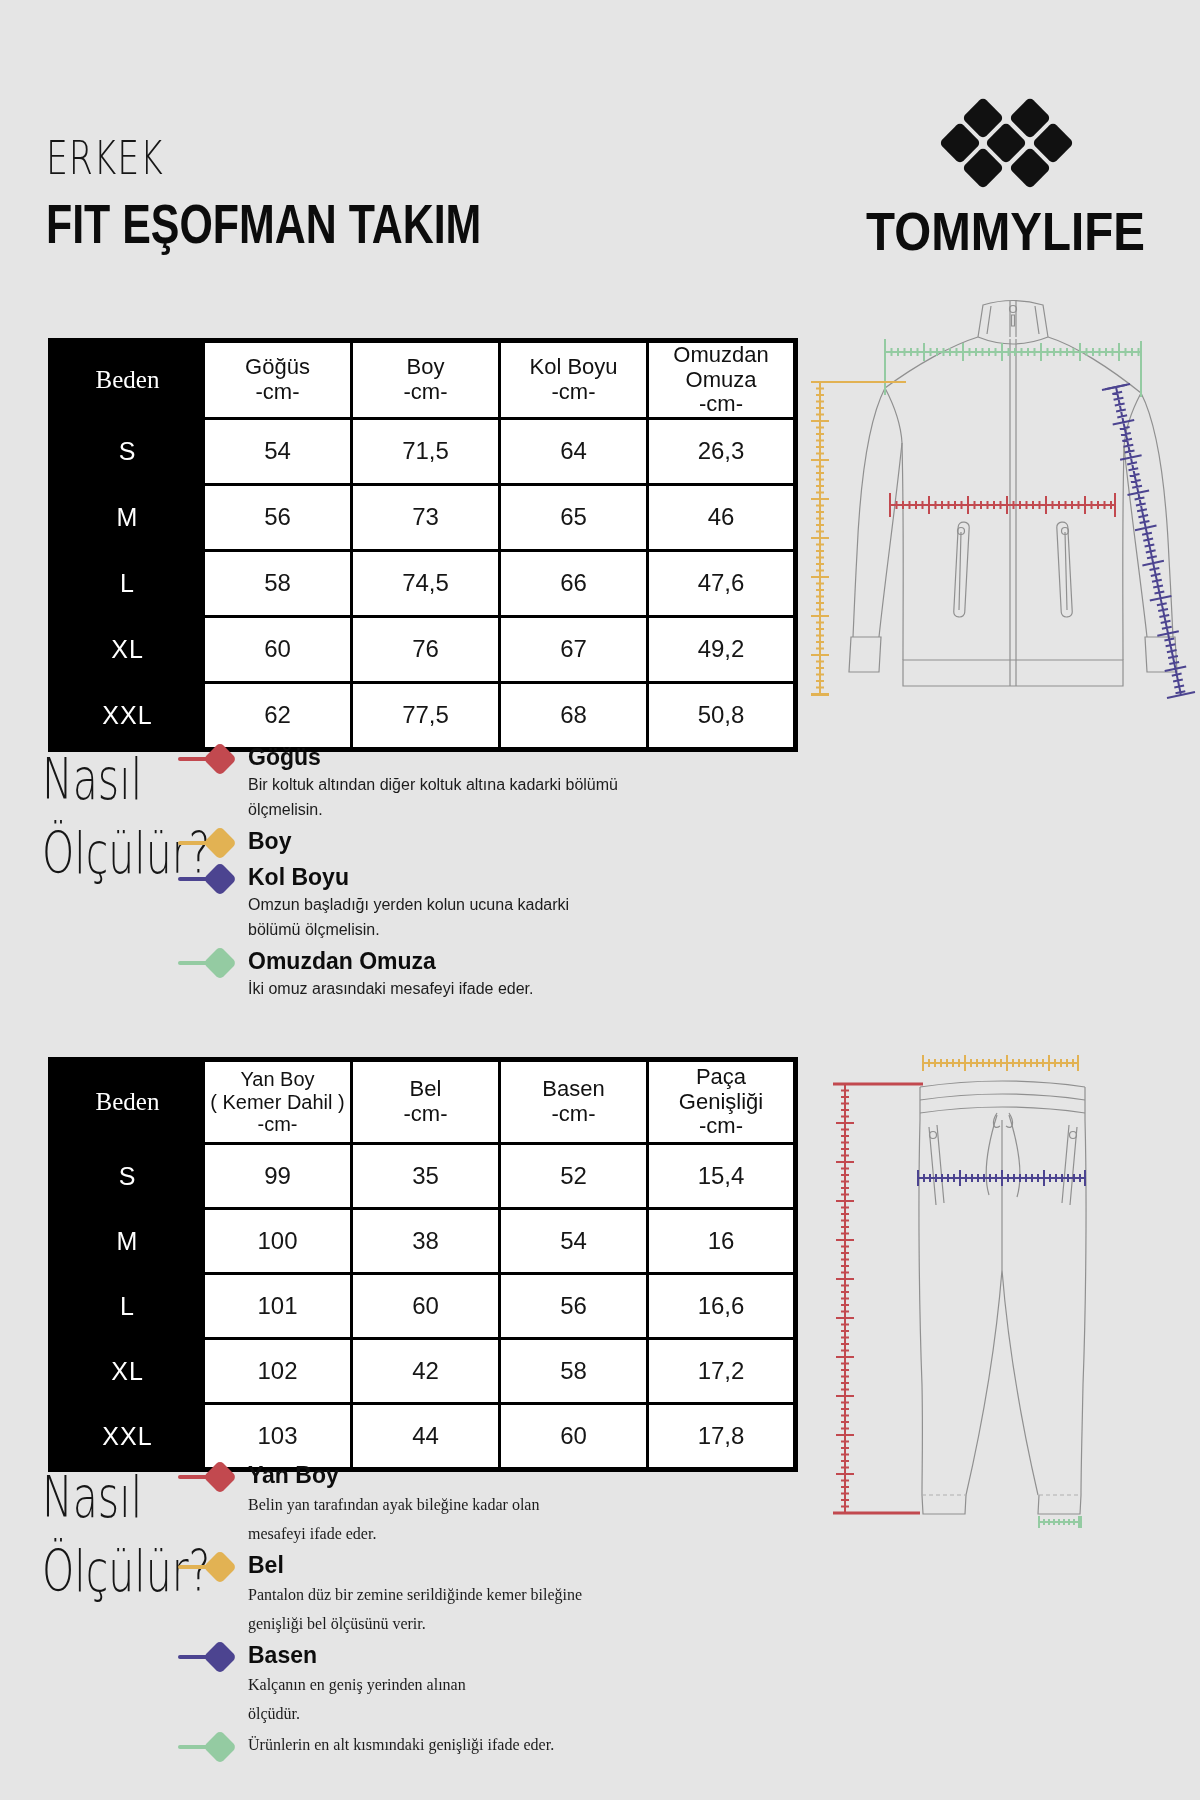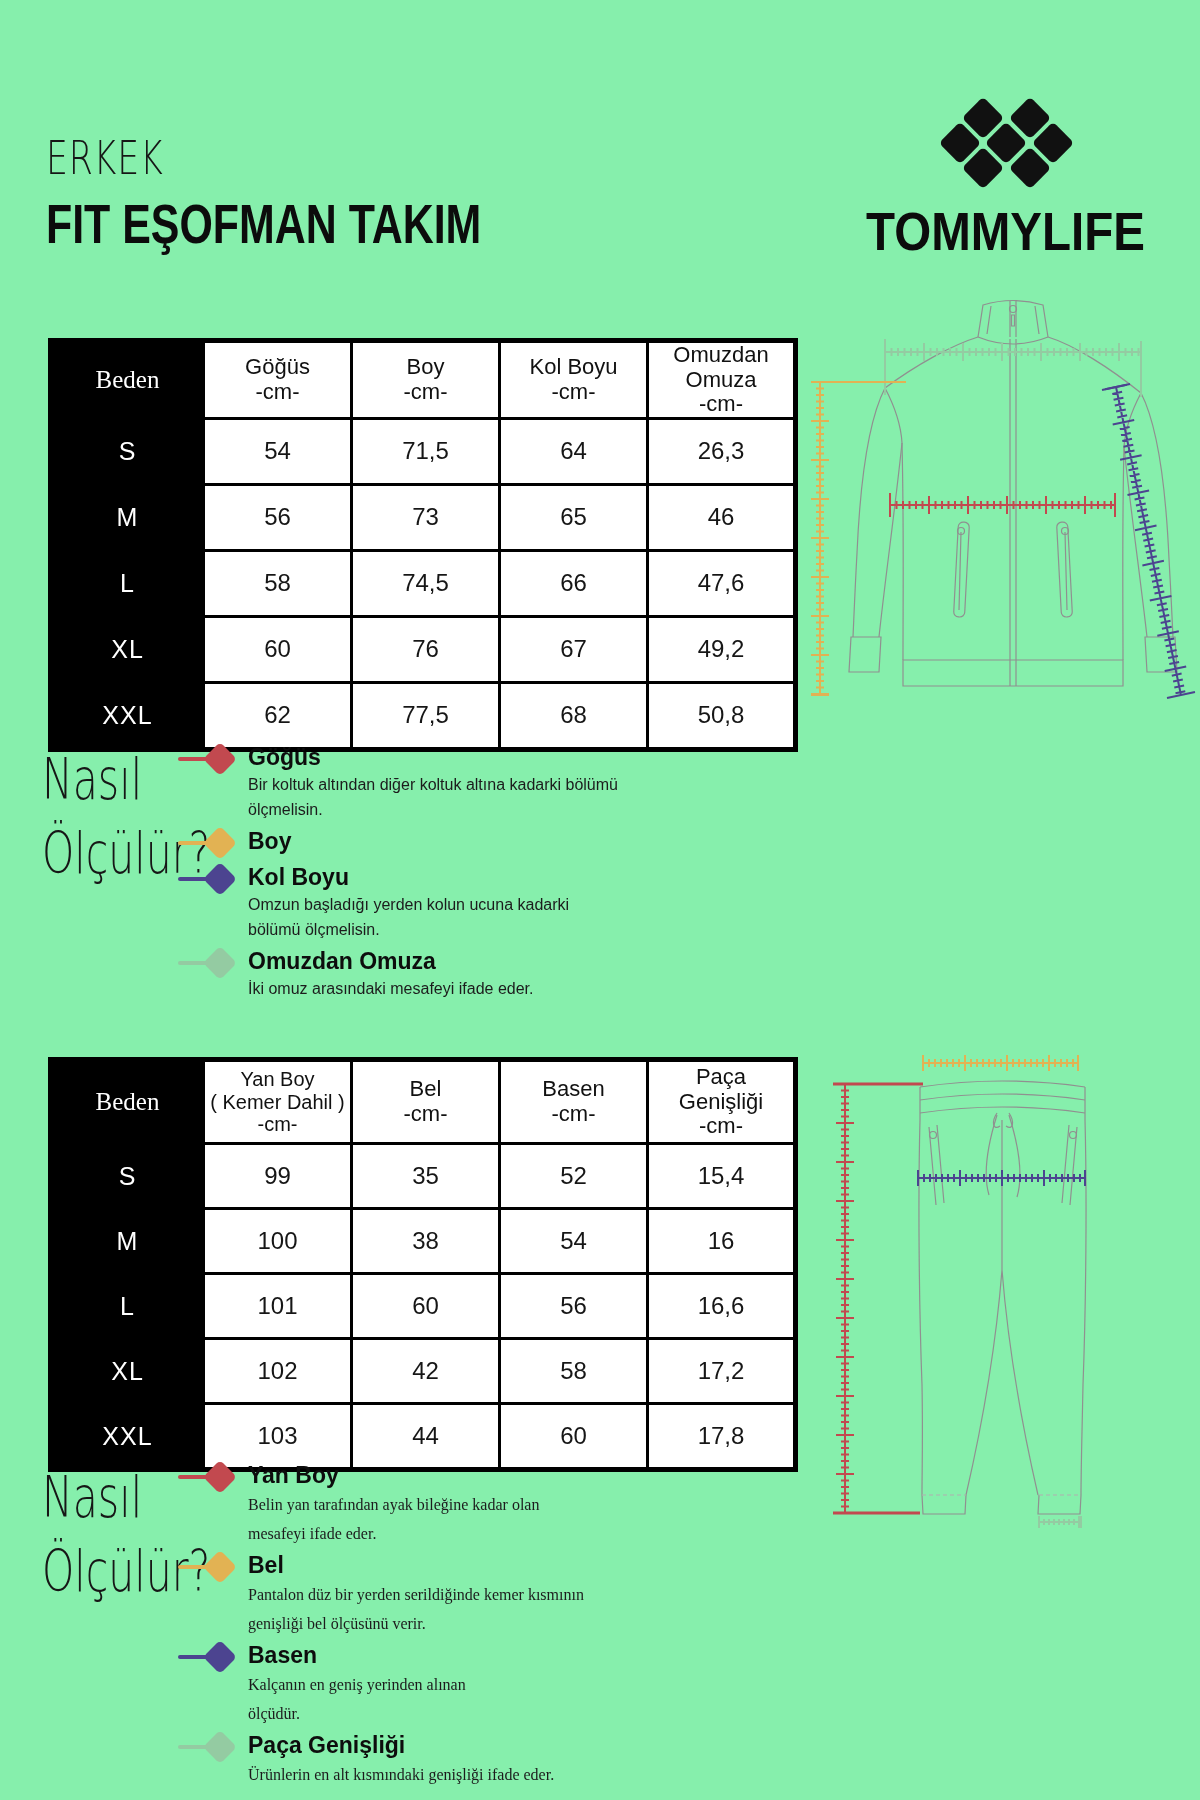--- a/index.html
+++ b/index.html
@@ -1,16 +1,16 @@
 <!DOCTYPE html>
 <html><head>
 <meta charset="utf-8">
 <style>
   html,body{margin:0;padding:0;background:#fff;}
-  .page{position:relative;width:1200px;height:1800px;background:#86efac;overflow:hidden;
+  .page{position:relative;width:1200px;height:1800px;background:#e5e5e5;overflow:hidden;
         font-family:"Liberation Sans",sans-serif;color:#111;}
 
   
   .subtitle{position:absolute;left:46px;top:130px;font-size:47px;font-weight:200;
             font-family:"DejaVu Sans","Liberation Sans",sans-serif;
             letter-spacing:1px;transform:scaleX(.74);transform-origin:left top;color:#161616;}
   .main-title{position:absolute;left:46px;top:192px;font-size:55px;font-weight:800;
             letter-spacing:0;transform:scaleX(.78);transform-origin:left top;color:#0c0c0c;
             white-space:nowrap;}
   .brand-logo{position:absolute;left:928px;top:88px;}
@@ -351,40 +351,39 @@
 mesafeyi ifade eder.</div>
       </span>
     </div>
     <div class="legend-item">
       <span class="legend-marker">
         <span class="legend-line" style="background: rgb(226, 178, 83);"></span>
         <span class="legend-diamond" style="background: rgb(226, 178, 83);"></span>
       </span>
       <span class="legend-text">
         <div class="legend-label">Bel</div>
-        <div class="legend-desc">Pantalon düz bir yerden serildiğinde kemer kısmının
+        <div class="legend-desc">Pantalon düz bir zemine serildiğinde kemer bileğine
 genişliği bel ölçüsünü verir.</div>
       </span>
     </div>
     <div class="legend-item">
       <span class="legend-marker">
         <span class="legend-line" style="background: rgb(76, 68, 144);"></span>
         <span class="legend-diamond" style="background: rgb(76, 68, 144);"></span>
       </span>
       <span class="legend-text">
         <div class="legend-label">Basen</div>
         <div class="legend-desc">Kalçanın en geniş yerinden alınan
 ölçüdür.</div>
       </span>
     </div>
     <div class="legend-item">
       <span class="legend-marker">
         <span class="legend-line" style="background: rgb(148, 203, 162);"></span>
         <span class="legend-diamond" style="background: rgb(148, 203, 162);"></span>
       </span>
       <span class="legend-text">
-        <div class="legend-label">Paça Genişliği</div>
         <div class="legend-desc">Ürünlerin en alt kısmındaki genişliği ifade eder.</div>
       </span>
     </div>
   </div>
 
 </div>
 
 </body></html>

